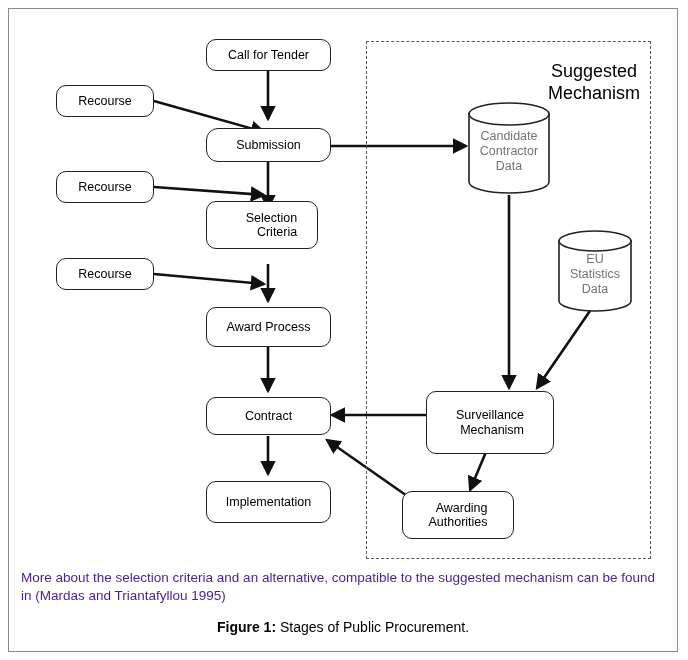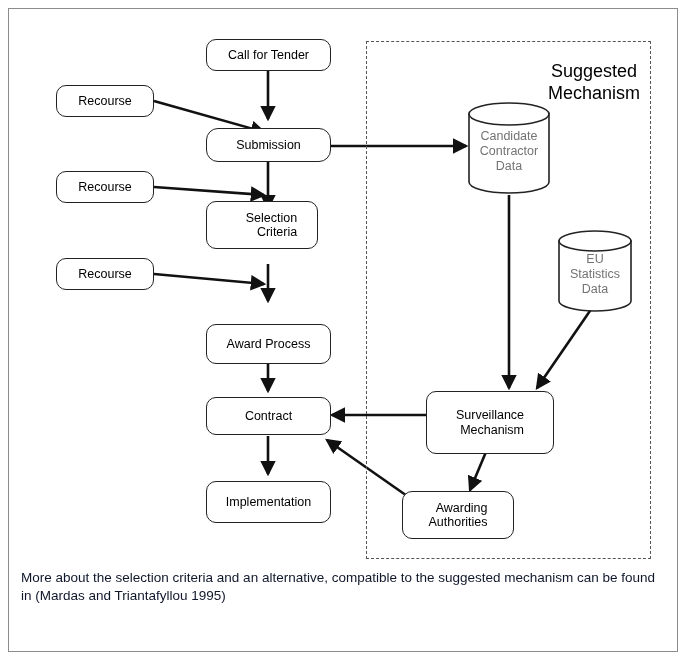--- a/index.html
+++ b/index.html
@@ -96,21 +96,21 @@
     position: absolute;
     left: 0;
     top: 552px;
     width: 668px;
     height: 90px;
     padding: 8px 12px 0 12px;
     box-sizing: border-box;
   }
   #caption-note {
     font-size: 13.5px;
-    color: #0f172a;
+    color: #4c1d95;
     line-height: 1.35;
     text-align: left;
   }
   #figure-caption {
     margin-top: 14px;
     font-size: 14px;
     color: #000000;
     text-align: center;
   }
   #figure-caption .fig-label {
@@ -181,21 +181,21 @@
       </div>
 
       <div class="node" style="left:197px; top:192px; width:112px; height:48px;padding-left:21px;">
         <span>Selection<br>Criteria</span>
       </div>
 
       <div class="node" style="left:47px; top:249px; width:98px; height:32px;">
         <span>Recourse</span>
       </div>
 
-      <div class="node" style="left:197px; top:315px; width:125px; height:40px;">
+      <div class="node" style="left:197px; top:298px; width:125px; height:40px;">
         <span>Award Process</span>
       </div>
 
       <div class="node" style="left:197px; top:388px; width:125px; height:38px;">
         <span>Contract</span>
       </div>
 
       <div class="node" style="left:197px; top:472px; width:125px; height:42px;">
         <span>Implementation</span>
       </div>
@@ -221,16 +221,19 @@
           <path d="M2,12 L2,72 A36,10 0 0 0 74,72 L74,12 Z" fill="#ffffff" stroke="#222222" stroke-width="1.6"></path>
           <ellipse cx="38" cy="12" rx="36" ry="10" fill="#ffffff" stroke="#222222" stroke-width="1.6"></ellipse>
         </svg>
         <span class="cyl-label">EU<br>Statistics<br>Data</span>
       </div>
 
     </div>
 
     <div id="caption-area">
       <div id="caption-note">More about the selection criteria and an alternative, compatible to the suggested mechanism can be found in (Mardas and Triantafyllou 1995)</div>
+      <div id="figure-caption">
+        <span class="fig-label">Figure 1:</span><span> Stages of Public Procurement.</span>
+      </div>
     </div>
 
   </div>
 </div>
 
 </body></html>

